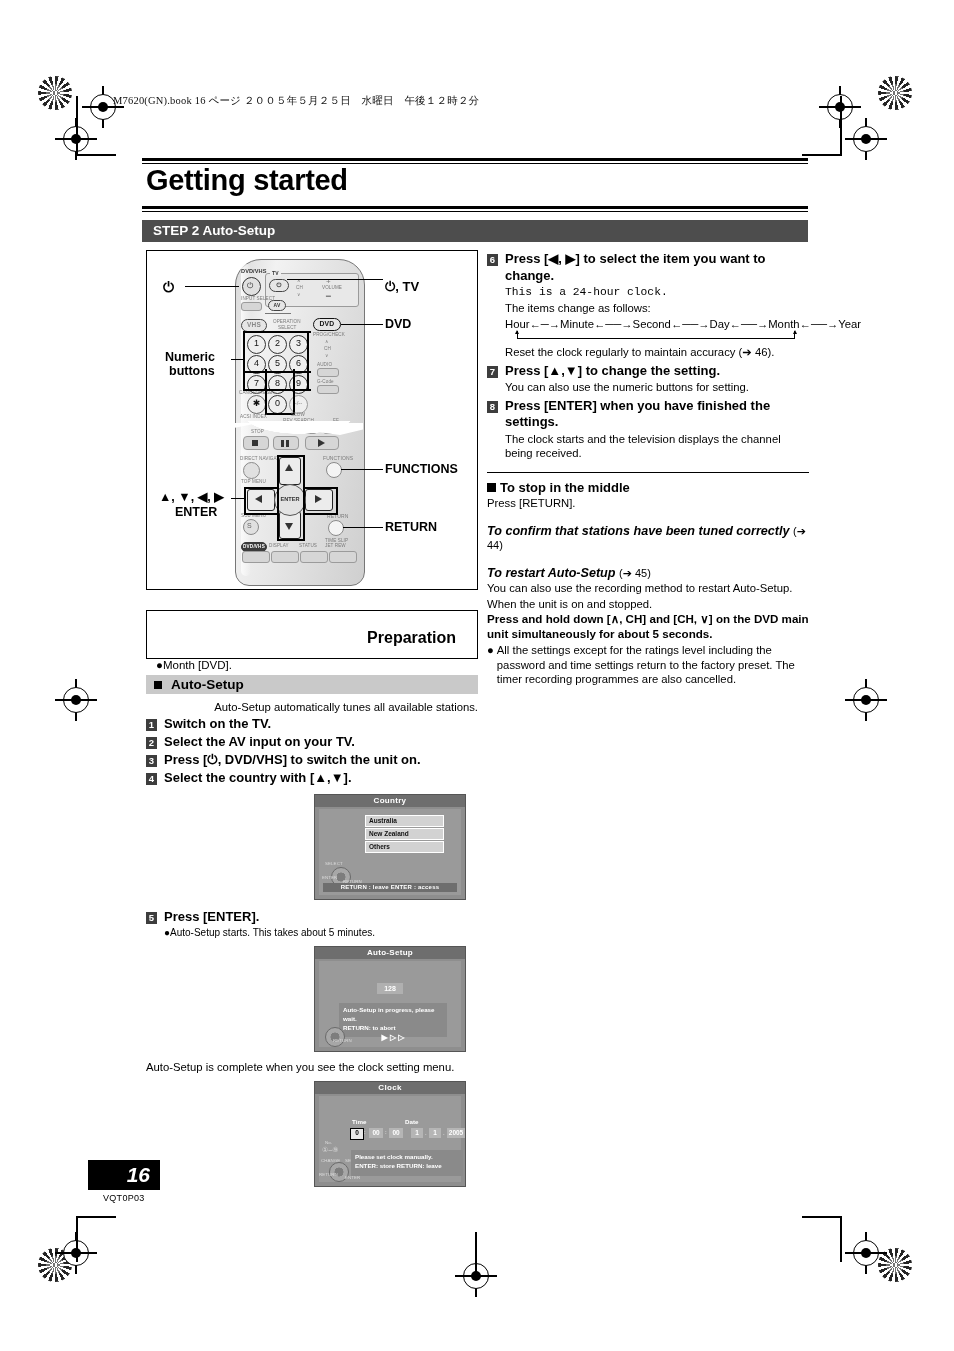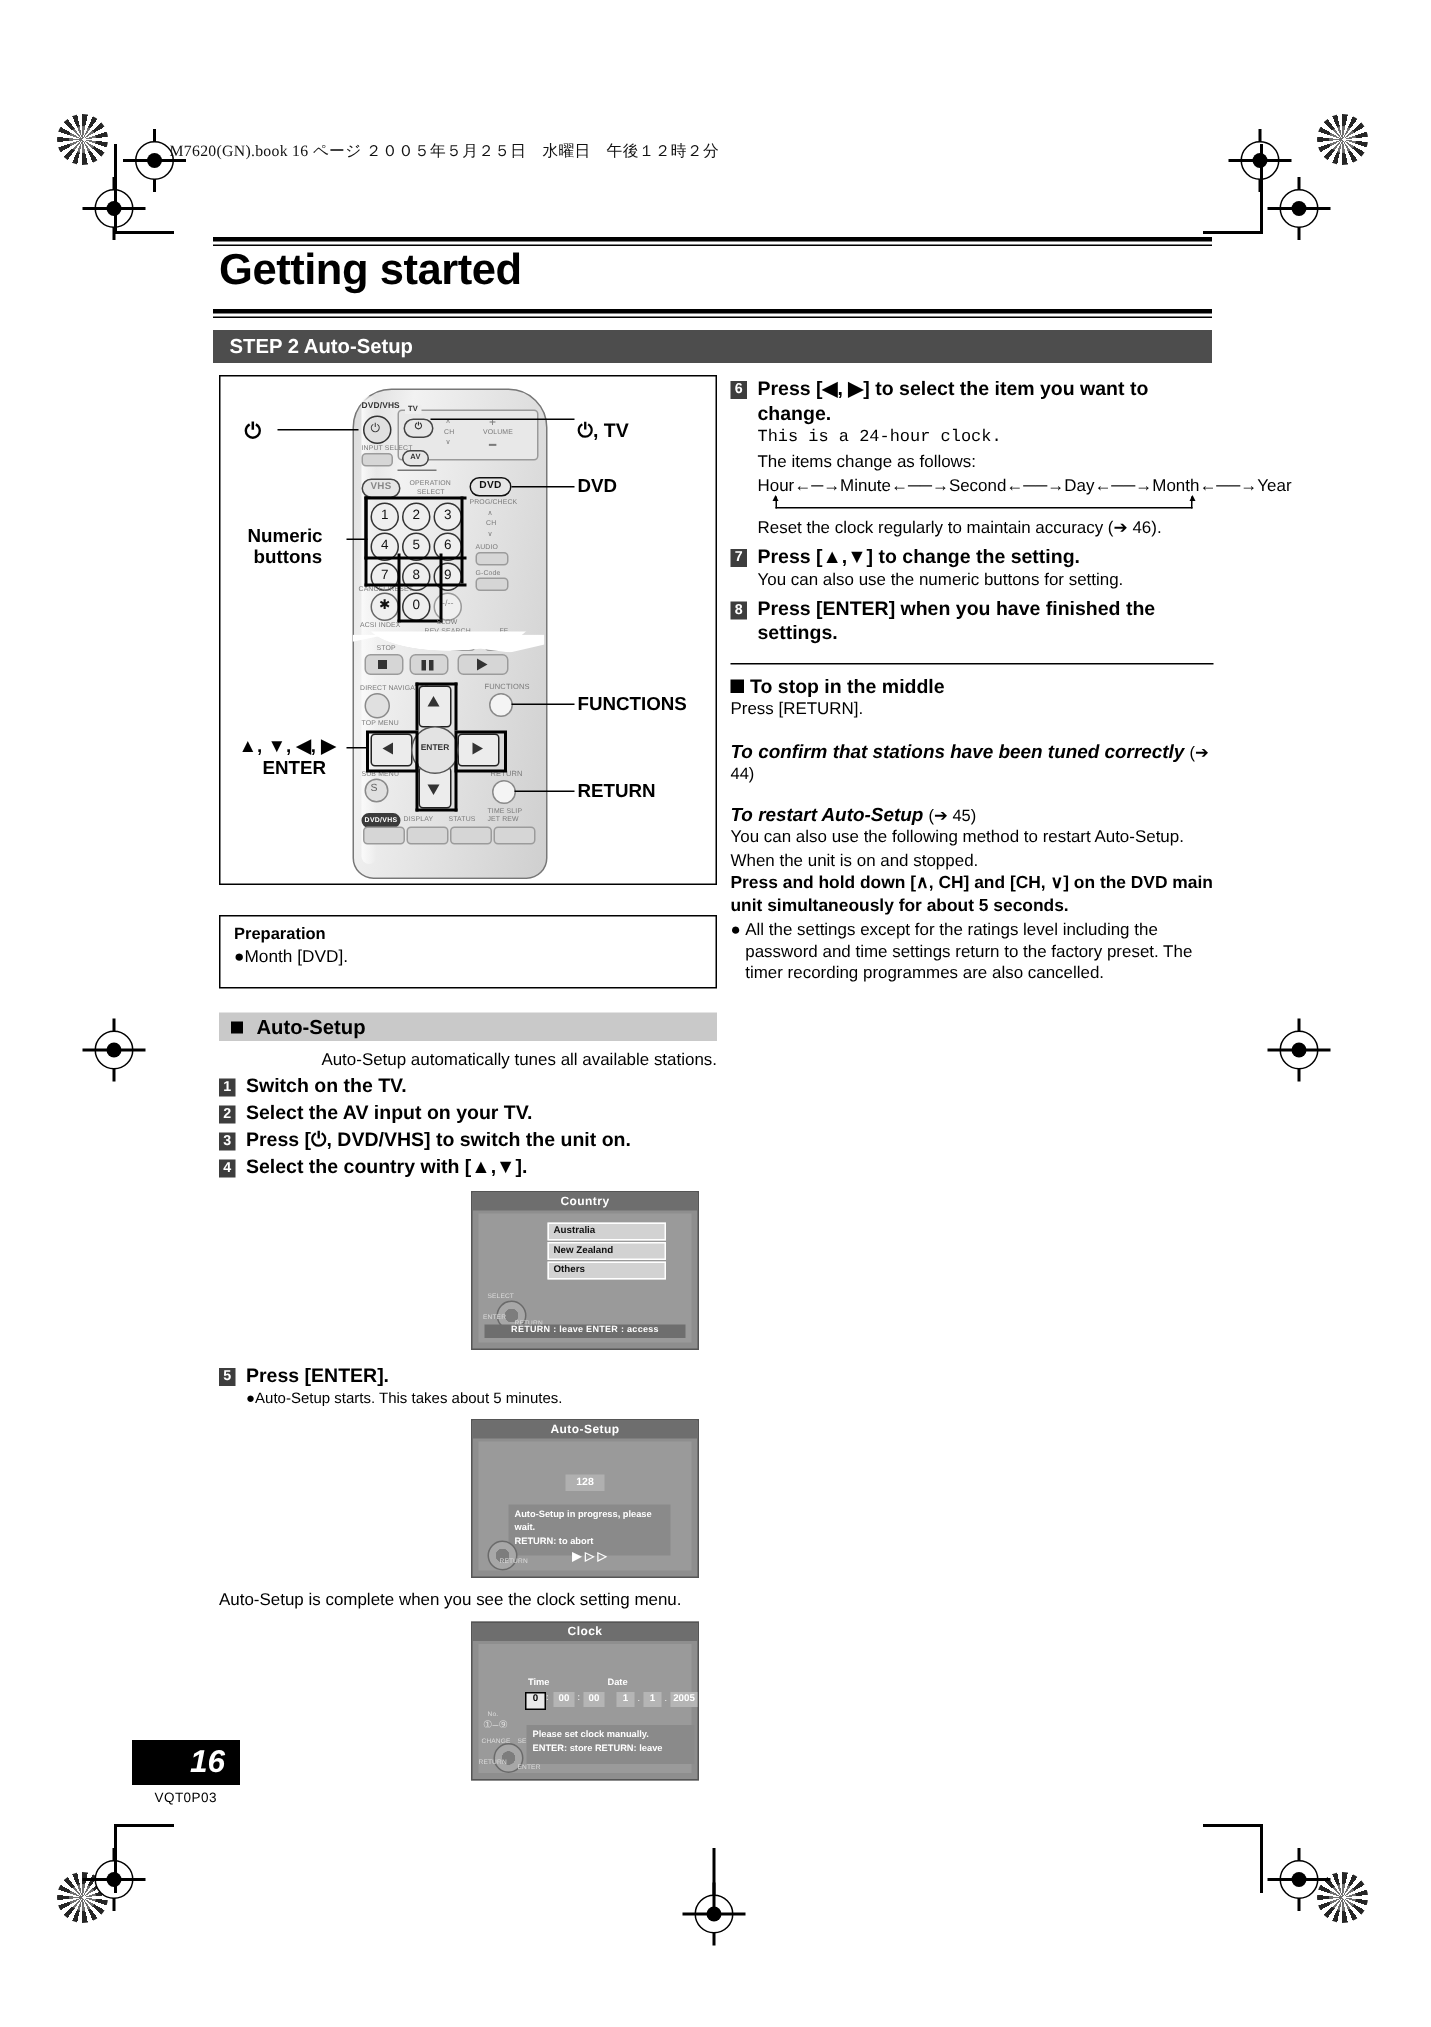--- a/index.html
+++ b/index.html
@@ -60,21 +60,21 @@
   .hilite{position:absolute;border:2px solid #000;}
   .rwave{position:absolute;left:88px;width:128px;height:16px;
          background:radial-gradient(ellipse at 50% -40%,#fff 60%,rgba(255,255,255,0) 61%);}
   .dpad-arm{position:absolute;background:#ececec;border:1.4px solid #222;border-radius:3px;}
   .dpad-mid{position:absolute;width:30px;height:30px;border-radius:50%;background:#e3e3e3;
             border:1.3px solid #555;font-size:5.6px;font-weight:bold;text-align:center;line-height:29px;color:#333;}
   .tri{position:absolute;width:0;height:0;}
 
   
   .prep{position:relative;margin-top:20px;border:1.3px solid #000;padding:6px 9px 9px 9px;height:32px;}
-  .prep h4{margin:0;font-size:11px;font-weight:bold;}
+  .prep h4{margin:12px;font-size:16px;font-weight:bold;text-align:right;}
   .prep p{margin:3px 0 0 0;font-size:11.5px;}
 
   
   .sec-bar{margin-top:16px;height:19px;background:#c9c9c9;position:relative;}
   .sec-bar .sq{position:absolute;left:8px;top:5.5px;width:8px;height:8px;background:#000;}
   .sec-bar span{position:absolute;left:25px;top:2px;font-size:13.5px;font-weight:bold;}
 
   .intro{margin-top:7px;font-size:11.3px;text-align:right;}
   .steps{margin-top:3px;}
   .stepline{display:flex;align-items:flex-start;margin-bottom:2px;}
@@ -465,39 +465,40 @@
     <div class="rstep" style="margin-top:3px;">
       <span class="num">7</span>
       <span class="rbold">Press [▲,▼] to change the setting.</span>
     </div>
     <div class="rtxt" style="margin-left:18px;">You can also use the numeric buttons for setting.</div>
 
     <div class="rstep" style="margin-top:3px;">
       <span class="num">8</span>
       <span class="rbold">Press [ENTER] when you have finished the settings.</span>
     </div>
+    <div class="rtxt" style="margin-left:18px;">The clock starts and the television displays the channel being received.</div>
 
     <div class="hr"></div>
 
     <div class="hblk">
       <span class="sq"></span>
       <span>To stop in the middle</span>
     </div>
     <div class="rtxt">Press [RETURN].</div>
 
     <div class="ital">
       <span>To confirm that stations have been tuned correctly</span>
       <span class="pg">(➔ 44)</span>
     </div>
 
     <div class="ital">
       <span>To restart Auto-Setup</span>
       <span class="pg">(➔ 45)</span>
     </div>
-    <div class="rtxt">You can also use the following method to restart Auto-Setup.</div>
+    <div class="rtxt">You can also use the recording method to restart Auto-Setup.</div>
     <div class="rtxt">When the unit is on and stopped.</div>
     <div class="rtxt" style="font-weight:bold;font-size:11.6px;">Press and hold down [∧, CH] and [CH, ∨] on the DVD main unit simultaneously for about 5 seconds.</div>
     <div class="bulletp">
       <span class="bd">●</span>
       <span>All the settings except for the ratings level including the password and time settings return to the factory preset. The timer recording programmes are also cancelled.</span>
     </div>
   </div>
 
   <div class="pgnum">
     <span>16</span>

